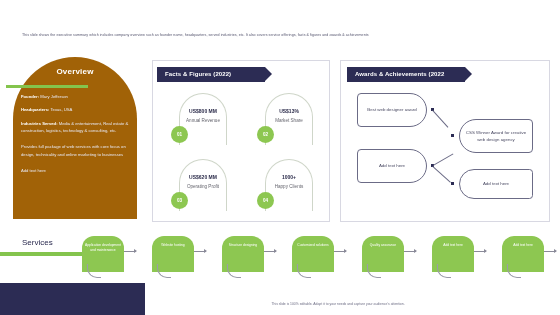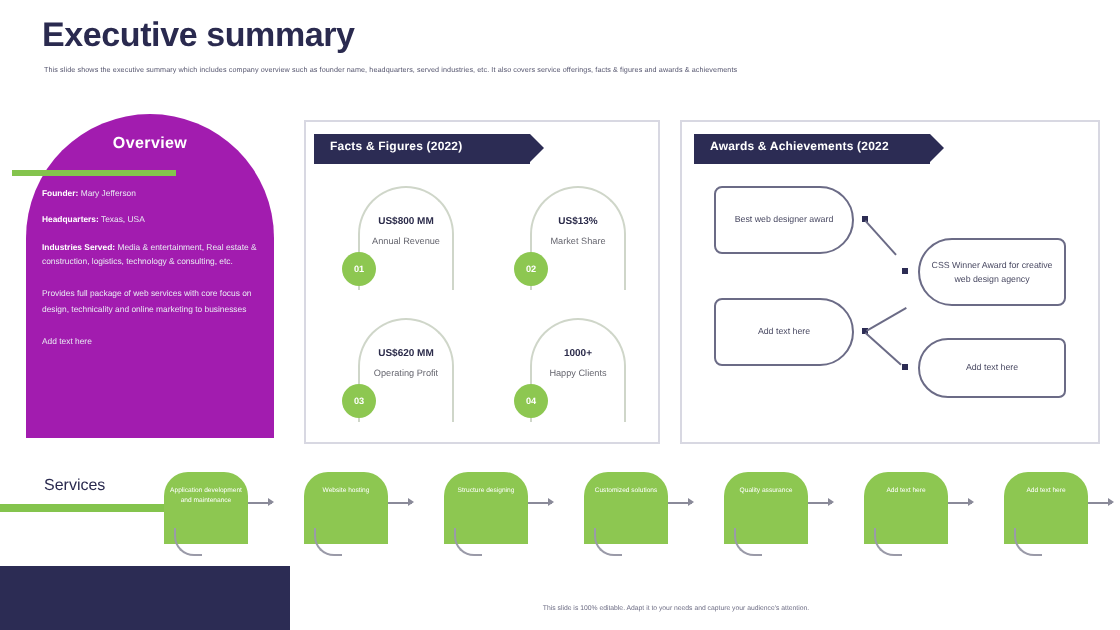--- a/index.html
+++ b/index.html
@@ -20,21 +20,21 @@
   }
   .subtitle{
     position:absolute;left:22px;top:33px;width:500px;
     font-size:3.6px;color:#55556e;line-height:1.5;
     letter-spacing:0.05px;
   }
 
   
   .arch{
     position:absolute;left:13px;top:57px;width:124px;height:162px;
-    background:#a21caf;
+    background:#a16207;
     border-radius:62px 62px 0 0;
   }
   .arch-head{
     position:absolute;left:0;top:10px;width:124px;text-align:center;
     font-size:8px;font-weight:bold;color:#ffffff;letter-spacing:0.2px;
   }
   .arch-rule{
     position:absolute;left:-7px;top:28px;width:82px;height:3px;
     background:#84c44d;
   }
@@ -136,21 +136,20 @@
   .footer{
     position:absolute;left:188px;top:302px;width:300px;text-align:center;
     font-size:3.4px;color:#6e6e85;
   }
 </style>
 </head>
 <body>
 
 <div class="slide">
 
-  <div class="title">Executive summary</div>
   <div class="subtitle">This slide shows the executive summary which includes company overview such as founder name, headquarters, served industries, etc. It also covers service offerings, facts &amp; figures and awards &amp; achievements</div>
 
   <div class="arch">
     <div class="arch-head">Overview</div>
     <div class="arch-rule"></div>
     <div class="arch-body">
       <div class="ln">
         <b>Founder:</b>
         <span>Mary Jefferson</span>
       </div>

